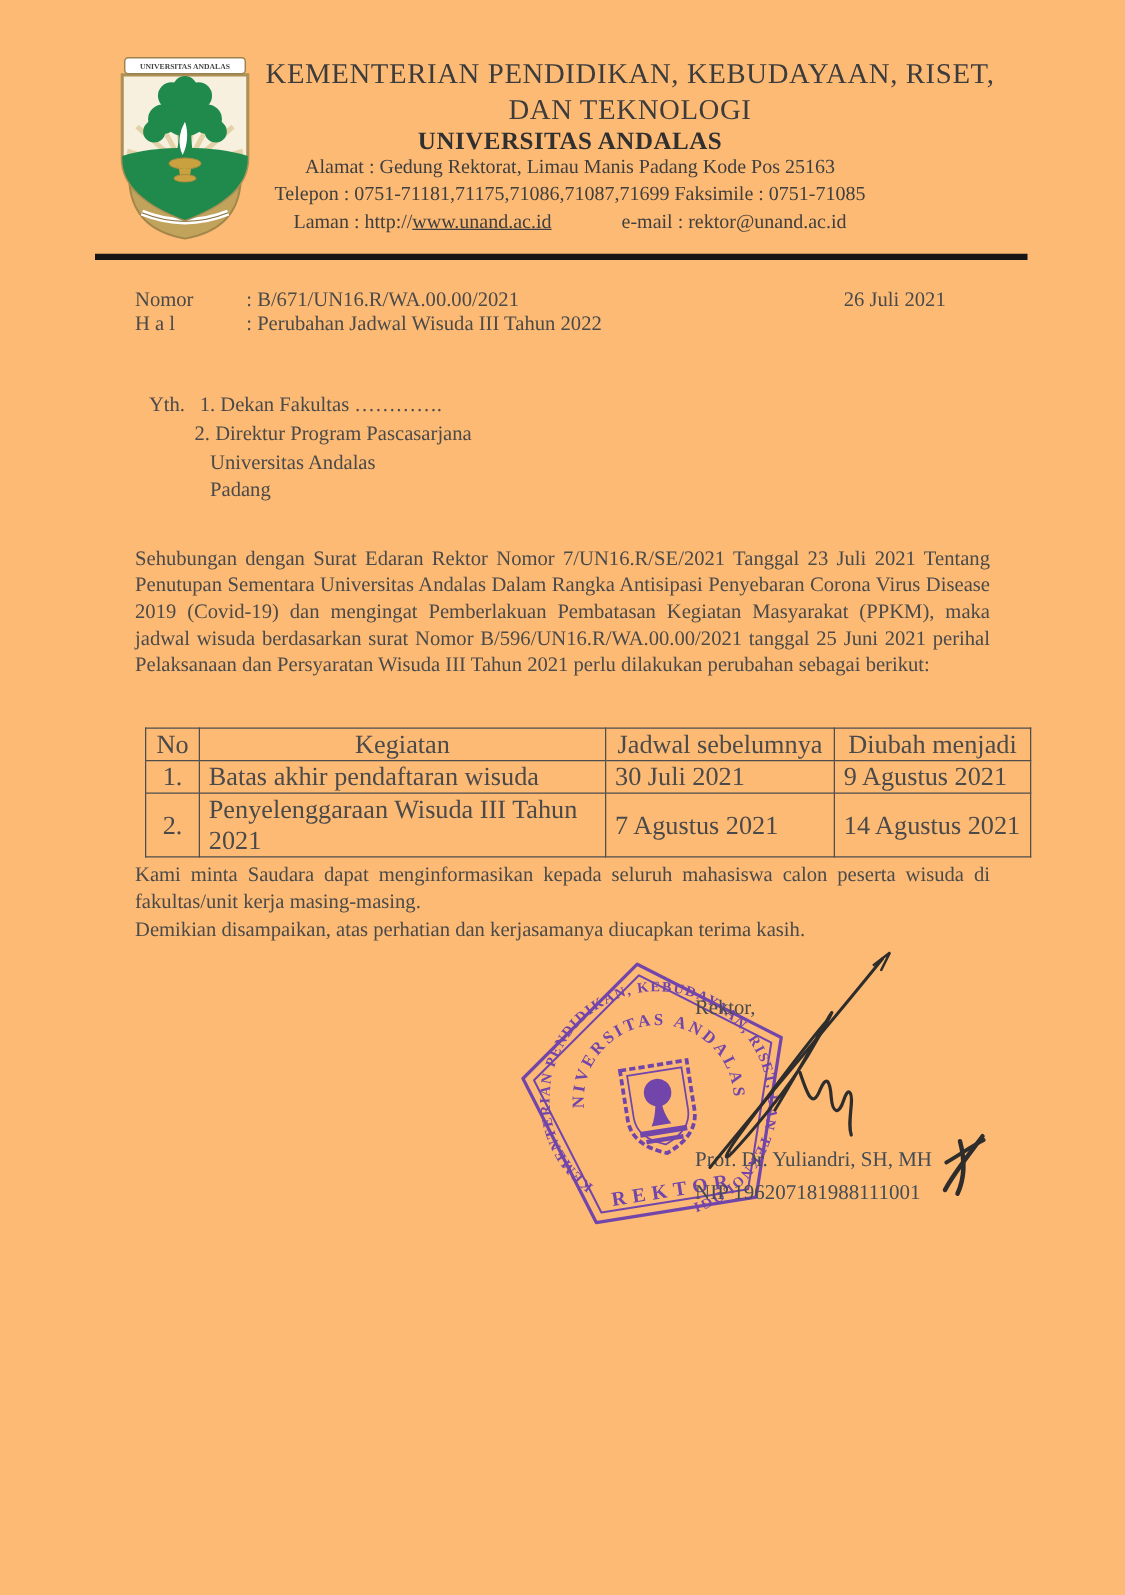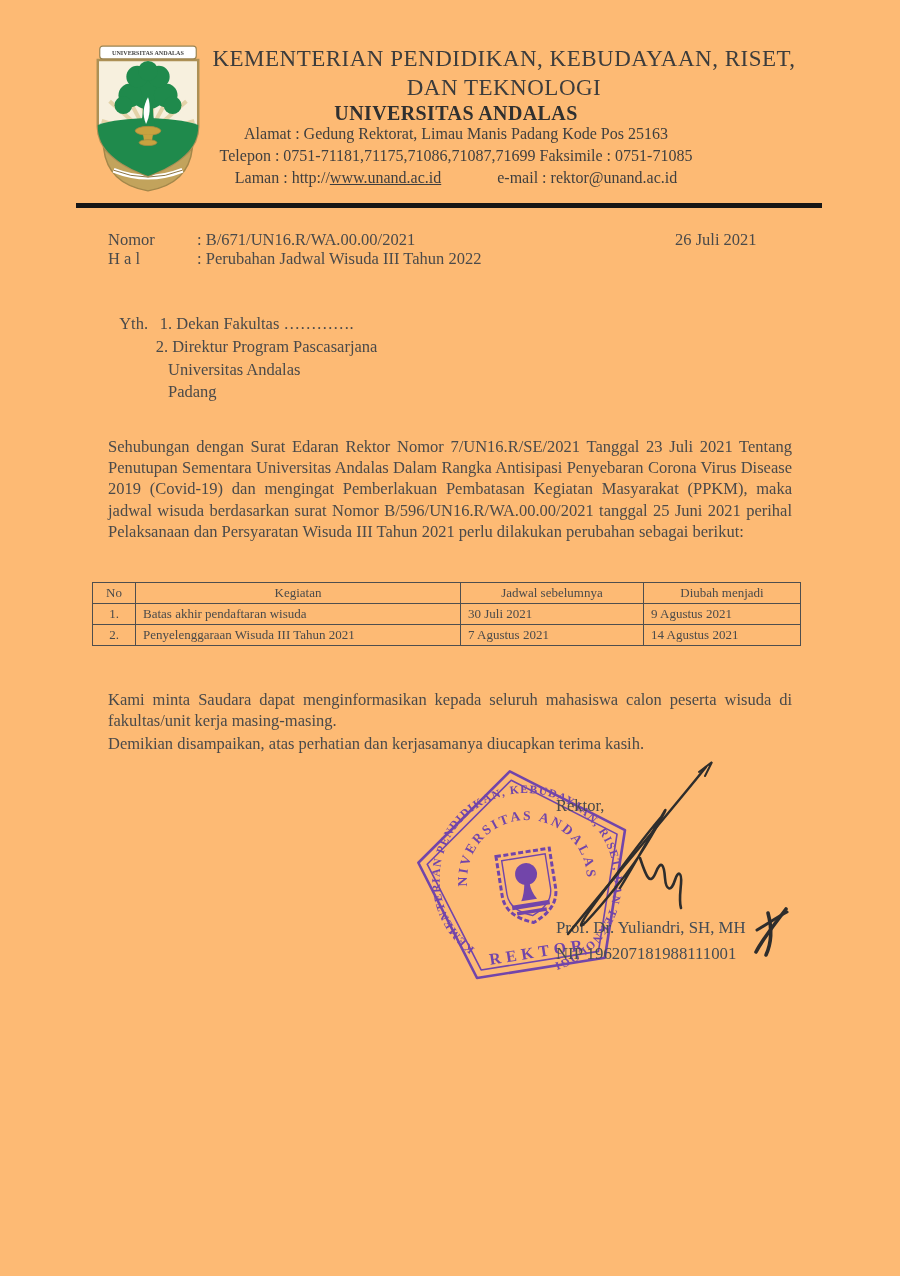--- a/index.html
+++ b/index.html
@@ -26,22 +26,22 @@
   .meta-date { position:absolute; left:675px; top:230px; font-size:16.5px; }
   
   .yth-row { position:absolute; left:108px; font-size:16.5px;text-align:right; }
   .yth-sal { display:inline-block; width:40px; }
   .yth-num { display:inline-block; width:20px; }
   .ind1 { left:148px; } .ind2 { left:168px; }
   
   .para { position:absolute; left:108px; width:684px; font-size:16.5px;
     line-height:21.2px; text-align:justify; }
   
-  .sched { position:absolute; left:92px; top:582px; border-collapse:collapse;
-    font-size:13px; color:#4a4a4a; }
+  .sched { position:absolute; left:116px; top:582px; border-collapse:collapse;
+    font-size:21px; color:#4a4a4a; }
   .sched th, .sched td { border:1.6px solid #4e4e4e; height:21px; padding:0 7px; font-weight:normal; }
   .sched th { text-align:center; }
   .col-no { width:43px; text-align:center; }
   .col-keg { width:325px; } .col-jad { width:183px; } .col-diu { width:157px; }
   
   .sig-title { position:absolute; left:556px; top:796px; font-size:16.5px; z-index:3; }
   .sig-name { position:absolute; left:556px; top:918px; font-size:16.8px; color:#434c55; z-index:3; }
   .sig-nip  { position:absolute; left:556px; top:944px; font-size:16.8px; color:#434c55; z-index:3; }
   .stamp { position:absolute; left:402px; top:762px; width:250px; height:235px; z-index:2; opacity:.88; }
   .ink { position:absolute; left:460px; top:730px; width:360px; height:250px; z-index:4; pointer-events:none; }

